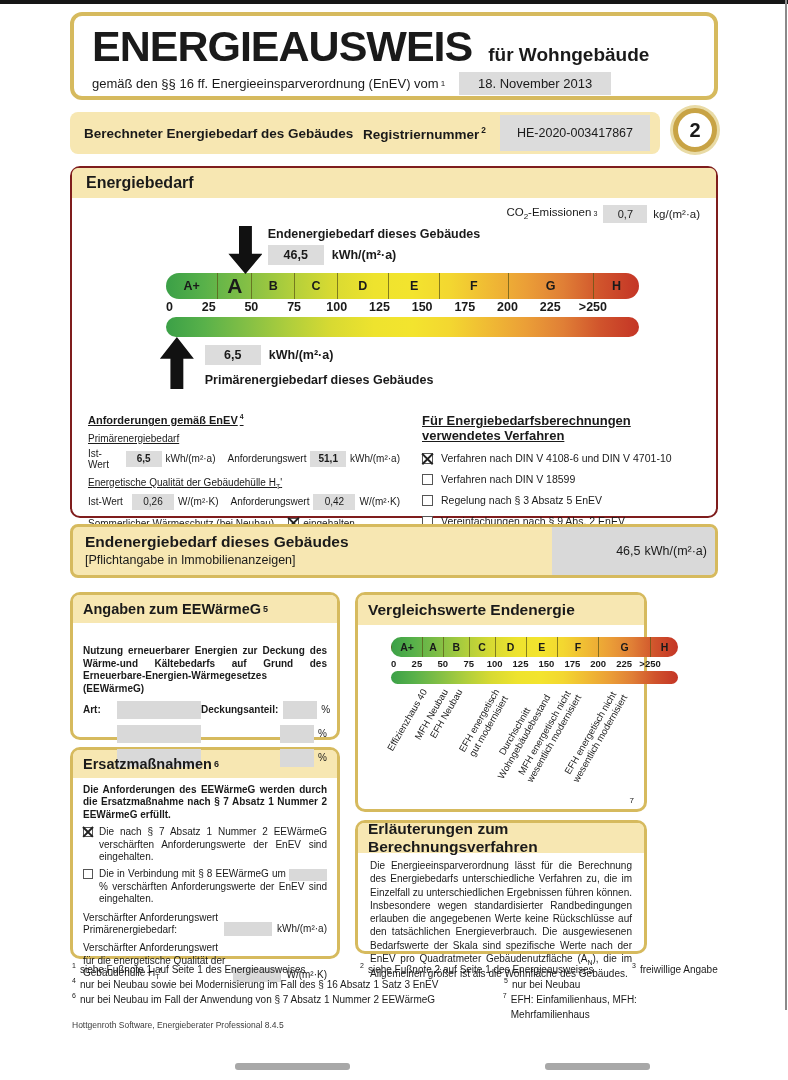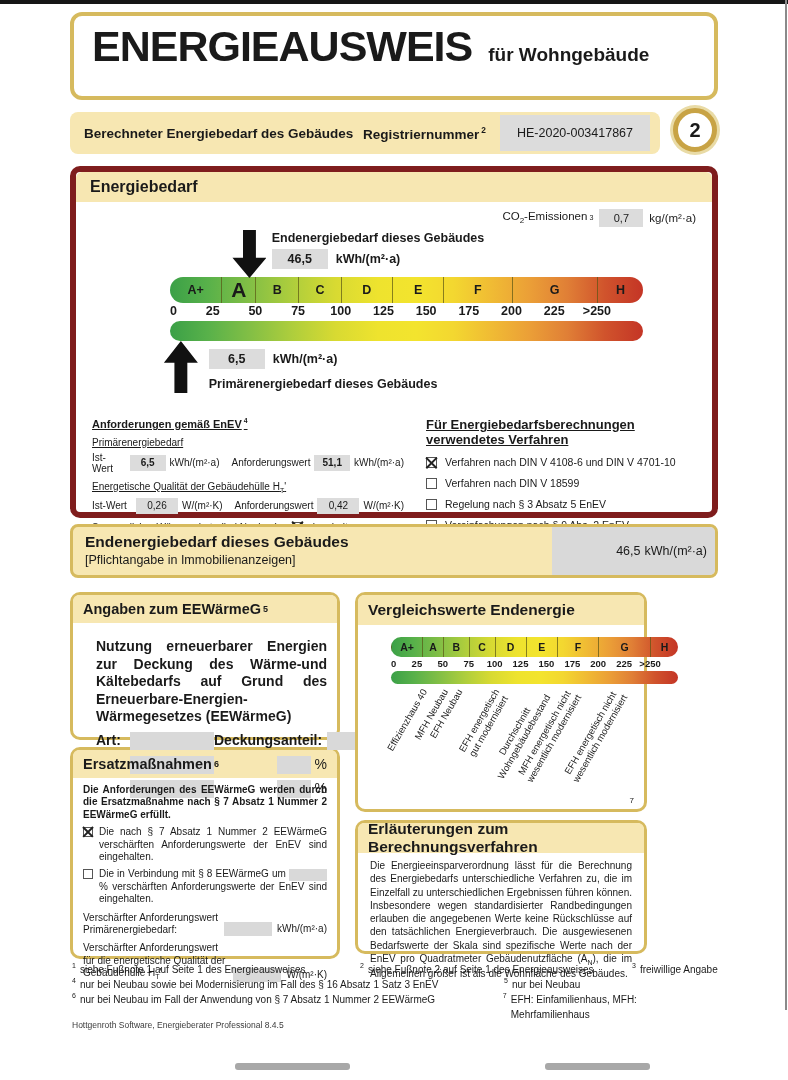--- a/index.html
+++ b/index.html
@@ -3,21 +3,21 @@
 <meta charset="utf-8">
 <style>
   html,body{margin:0;padding:0;background:#ffffff;}
   .page{position:relative;width:788px;height:1080px;background:#fff;overflow:hidden;
         font-family:"Liberation Sans","DejaVu Sans",sans-serif;color:#1a1a1a;}
   
   .edge-top{position:absolute;left:0;top:0;width:100%;height:4px;background:#161616;}
   .edge-right{position:absolute;right:1px;top:0;width:2px;height:1010px;background:#8a8a8a;}
   .smudge{position:absolute;height:7px;background:#a8a8a8;border-radius:3px;}
 
-  .gold{border:6px solid #7f1d1d;border-radius:10px;background:#fff;}
+  .gold{border:2px solid #7f1d1d;border-radius:10px;background:#fff;}
   .tan{background:#f7e7b2;}
   .vbox{background:#dcdcdc;display:flex;align-items:center;justify-content:center;}
 
   
   .hdr-box{position:absolute;left:70px;top:12px;width:648px;height:88px;border:4px solid #d6ba5e;border-radius:12px;background:#fff;box-sizing:border-box;padding:8px 18px 0 18px;}
   .hdr-line1{display:flex;align-items:baseline;}
   .main-title{font-size:43px;font-weight:800;letter-spacing:-1px;line-height:1.05;}
   .title-suffix{font-size:19px;font-weight:700;margin-left:16px;}
   .law-row{display:flex;align-items:center;margin-top:3px;font-size:13px;}
   .sup{font-size:62%;vertical-align:super;margin-left:2px;}
@@ -86,21 +86,21 @@
   .sum-box{width:155px;background:#d9d9d9;display:flex;align-items:center;justify-content:flex-end;gap:4px;padding-right:8px;font-size:12.5px;}
 
   
   .cols{position:absolute;left:70px;top:592px;width:648px;display:flex;gap:15px;}
   .lcol{width:270px;}
   .rcol{width:292px;}
   .box2{border:3px solid #d6ba5e;border-radius:10px;background:#fff;box-sizing:border-box;}
   .hdr2{background:#f7e7b2;display:flex;align-items:center;padding:0 10px;font-weight:700;border-radius:6px 6px 0 0;}
   .eew{height:148px;margin-bottom:7px;}
   .eew .hdr2{height:28px;font-size:14.5px;}
-  .eew-body{padding:15px 10px;font-size:14px;line-height:1.25;margin-left:13px;}
+  .eew-body{padding:22px 10px;font-size:10px;line-height:1.25;}
   .eew-row{display:flex;align-items:center;margin-top:6px;}
   .eew-art{width:34px;font-weight:700;flex:none;}
   .eew-b1{width:84px;height:18px;background:#d9d9d9;flex:none;}
   .eew-deck{margin-left:auto;font-weight:700;}
   .eew-b2{width:34px;height:18px;background:#d9d9d9;margin-left:5px;flex:none;}
   .eew-pct{margin-left:4px;}
   .ersatz{height:212px;}
   .ersatz .hdr2{height:28px;font-size:14.5px;}
   .ersatz-body{padding:6px 10px;font-size:10px;line-height:1.24;}
   .ersatz-body .intro{font-weight:700;text-align:justify;}
@@ -144,20 +144,25 @@
   <div class="edge-top"></div>
   <div class="edge-right"></div>
   <div class="smudge" style="left:235px;top:1063px;width:115px;"></div>
   <div class="smudge" style="left:545px;top:1063px;width:105px;"></div>
 
   <div class="hdr-box">
     <div class="hdr-line1">
       <span class="main-title">ENERGIEAUSWEIS</span>
       <span class="title-suffix">für Wohngebäude</span>
     </div>
+    <div class="law-row">
+      <span>gemäß den §§ 16 ff. Energieeinsparverordnung (EnEV) vom</span>
+      <span class="sup">1</span>
+      <span class="vbox date-box">18. November 2013</span>
+    </div>
   </div>
 
   <div class="subhdr tan">
     <span class="subhdr-label">Berechneter Energiebedarf des Gebäudes</span>
     <span class="reg-label"><span>Registriernummer</span><span class="sup">2</span></span>
     <span class="vbox reg-box">HE-2020-003417867</span>
   </div>
   <div class="pagenum">2</div>
 
   <div class="main-box gold">

